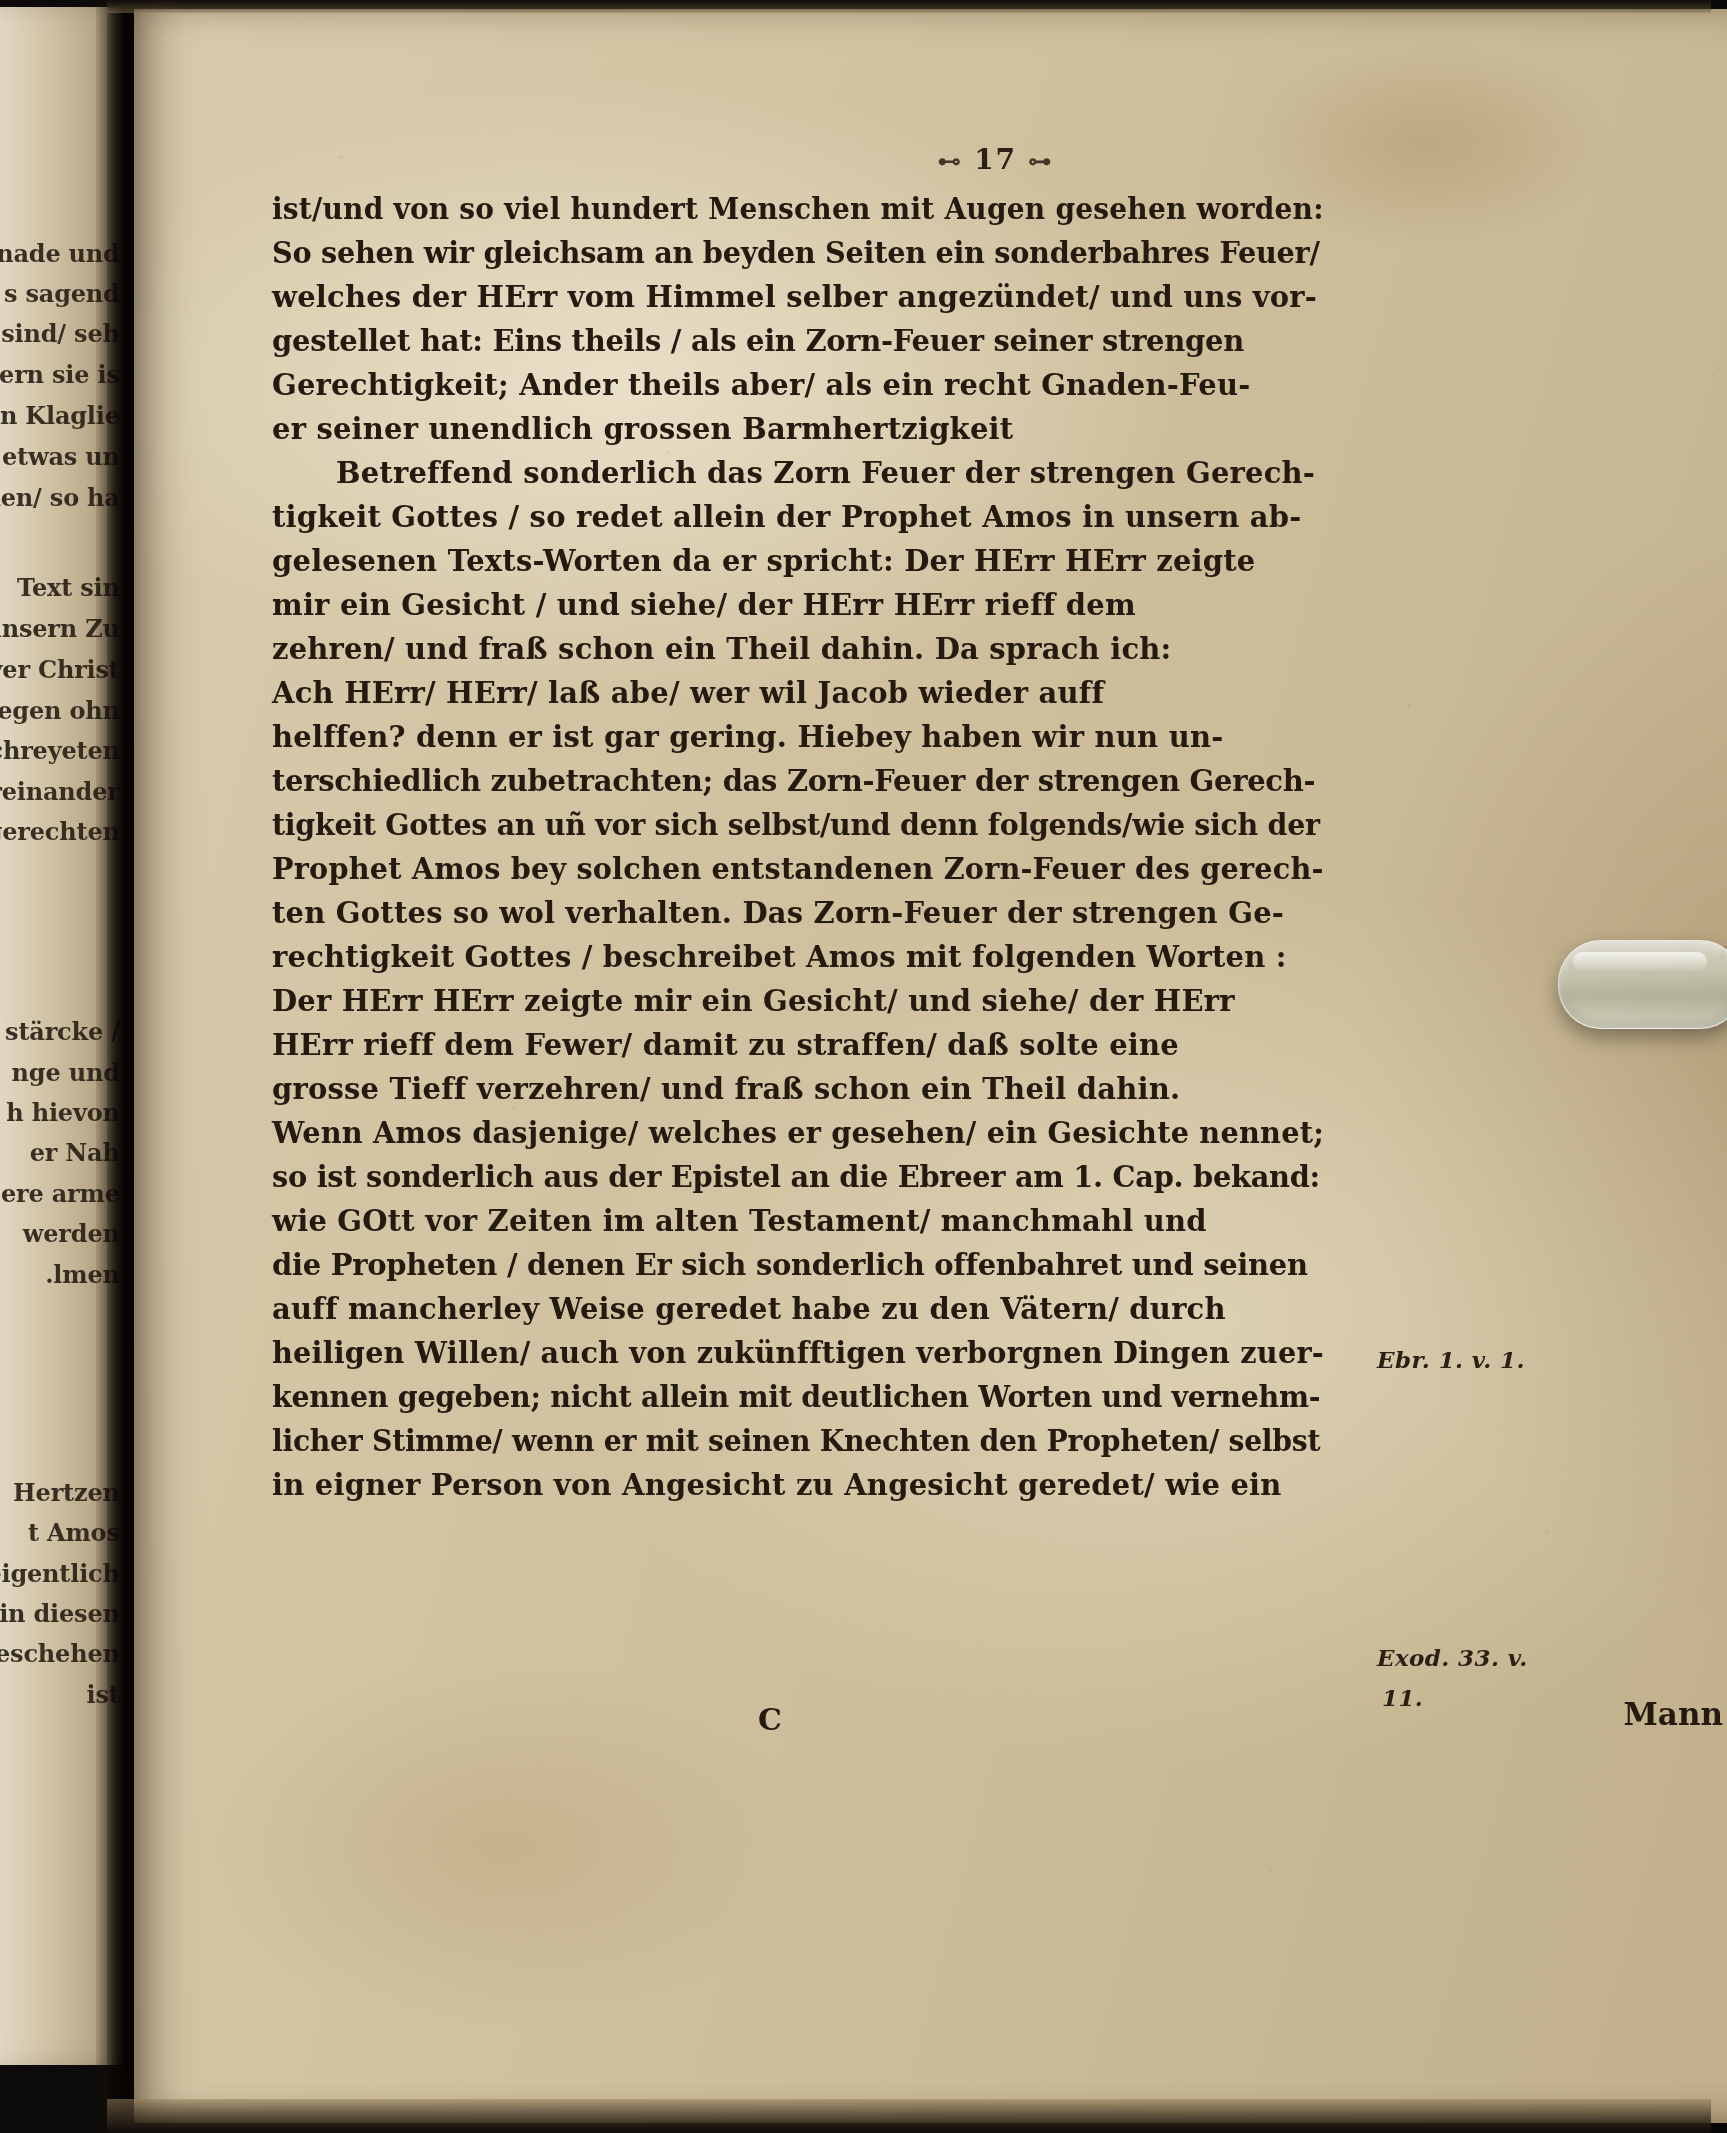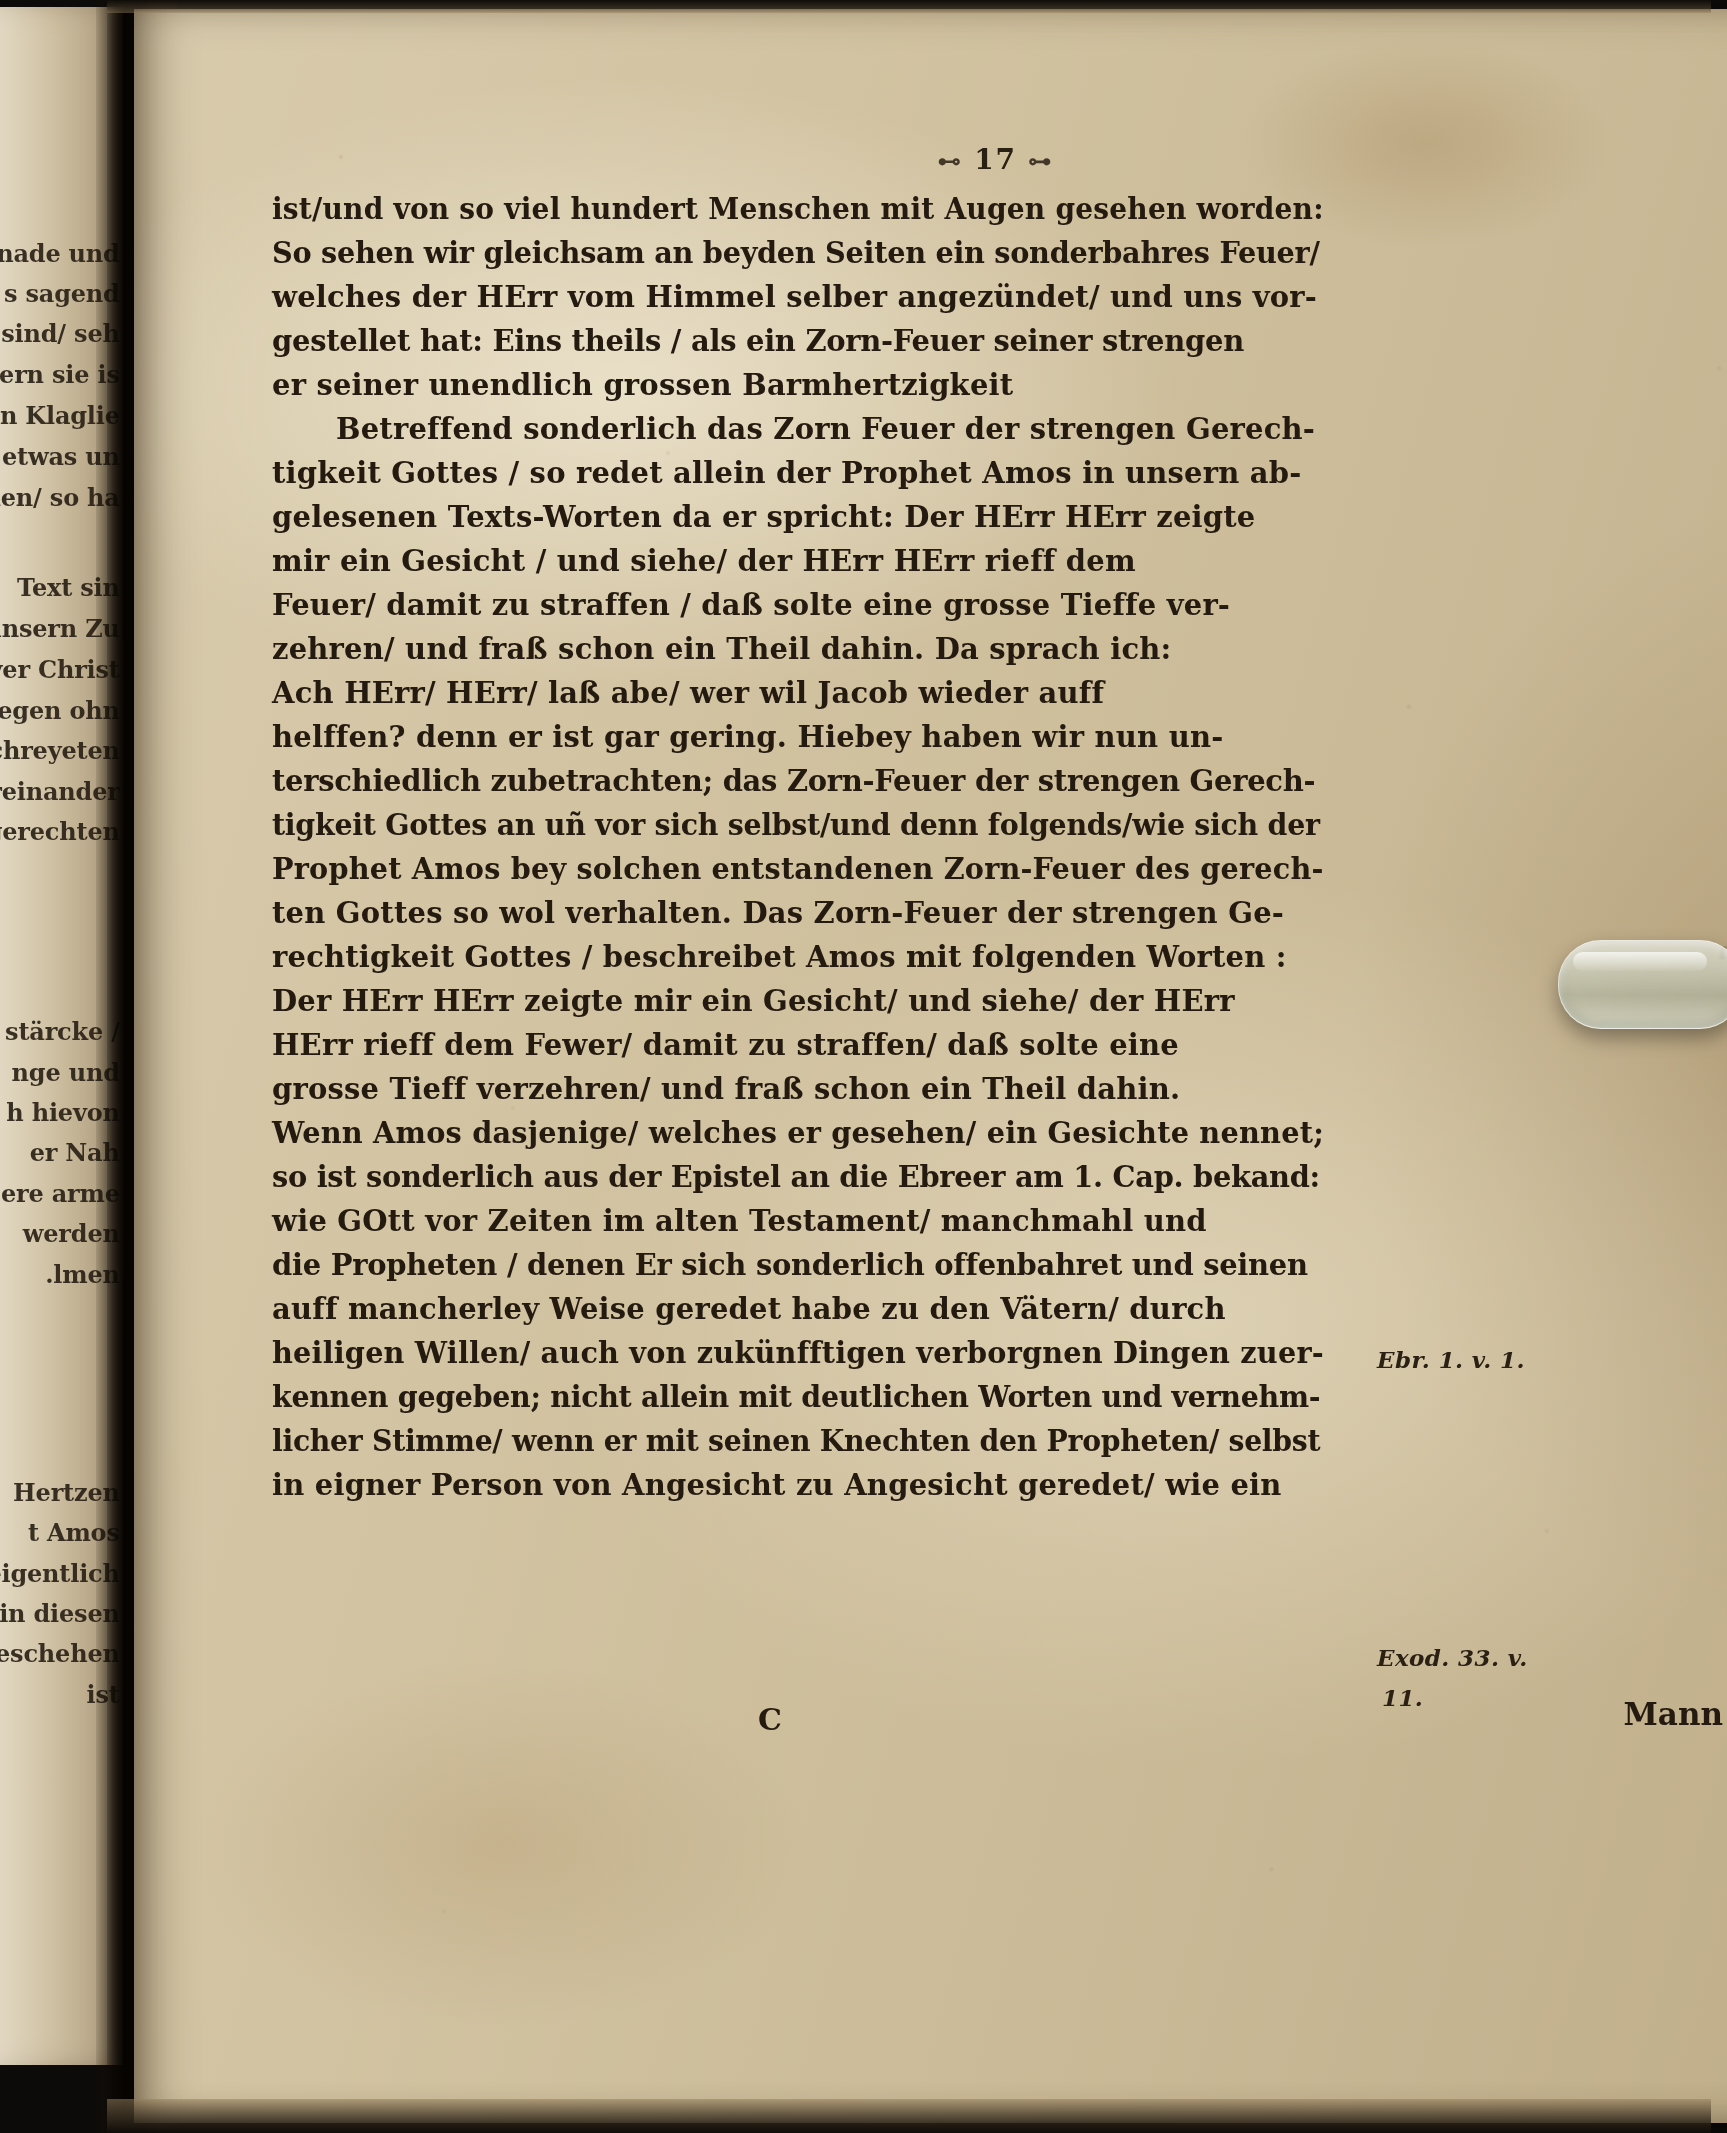--- a/index.html
+++ b/index.html
@@ -330,26 +330,26 @@
       <span class="pn-orn">⊷</span>
       <span>17</span>
       <span class="pn-orn">⊶</span>
     </div>
 
     <div class="column" id="body-column">
         <div class="line" style="transform: scaleX(0.9676);">ist/und von so viel hundert Menschen mit Augen gesehen worden:</div>
         <div class="line tight" style="transform: scaleX(0.9909);">So sehen wir gleichsam an beyden Seiten ein sonderbahres Feuer/</div>
         <div class="line">welches der HErr vom Himmel selber angezündet/ und uns vor-</div>
         <div class="line tight">gestellet hat: Eins theils / als ein Zorn-Feuer seiner strengen</div>
+        <div class="line">Gerechtigkeit; Ander theils aber/ als ein recht Gnaden-Feu-</div>
         <div class="line">er seiner unendlich grossen Barmhertzigkeit</div>
         <div class="line indent">Betreffend sonderlich das Zorn Feuer der strengen Gerech-</div>
         <div class="line">tigkeit Gottes / so redet allein der Prophet Amos in unsern ab-</div>
         <div class="line">gelesenen Texts-Worten da er spricht: Der HErr HErr zeigte</div>
         <div class="line">mir ein Gesicht / und siehe/ der HErr HErr rieff dem</div>
-        <div class="line">Feuer/ damit zu straffen / daß solte eine grosse Tieffe ver-</div>
         <div class="line">zehren/ und fraß schon ein Theil dahin. Da sprach ich:</div>
         <div class="line">Ach HErr/ HErr/ laß abe/ wer wil Jacob wieder auff</div>
         <div class="line">helffen? denn er ist gar gering. Hiebey haben wir nun un-</div>
         <div class="line tight">terschiedlich zubetrachten; das Zorn-Feuer der strengen Gerech-</div>
         <div class="line tight" style="transform: scaleX(0.9811);">tigkeit Gottes an uñ vor sich selbst/und denn folgends/wie sich der</div>
         <div class="line" style="transform: scaleX(0.9892);">Prophet Amos bey solchen entstandenen Zorn-Feuer des gerech-</div>
         <div class="line">ten Gottes so wol verhalten. Das Zorn-Feuer der strengen Ge-</div>
         <div class="line">rechtigkeit Gottes / beschreibet Amos mit folgenden Worten :</div>
         <div class="line">Der HErr HErr zeigte mir ein Gesicht/ und siehe/ der HErr</div>
         <div class="line">HErr rieff dem Fewer/ damit zu straffen/ daß solte eine</div>

